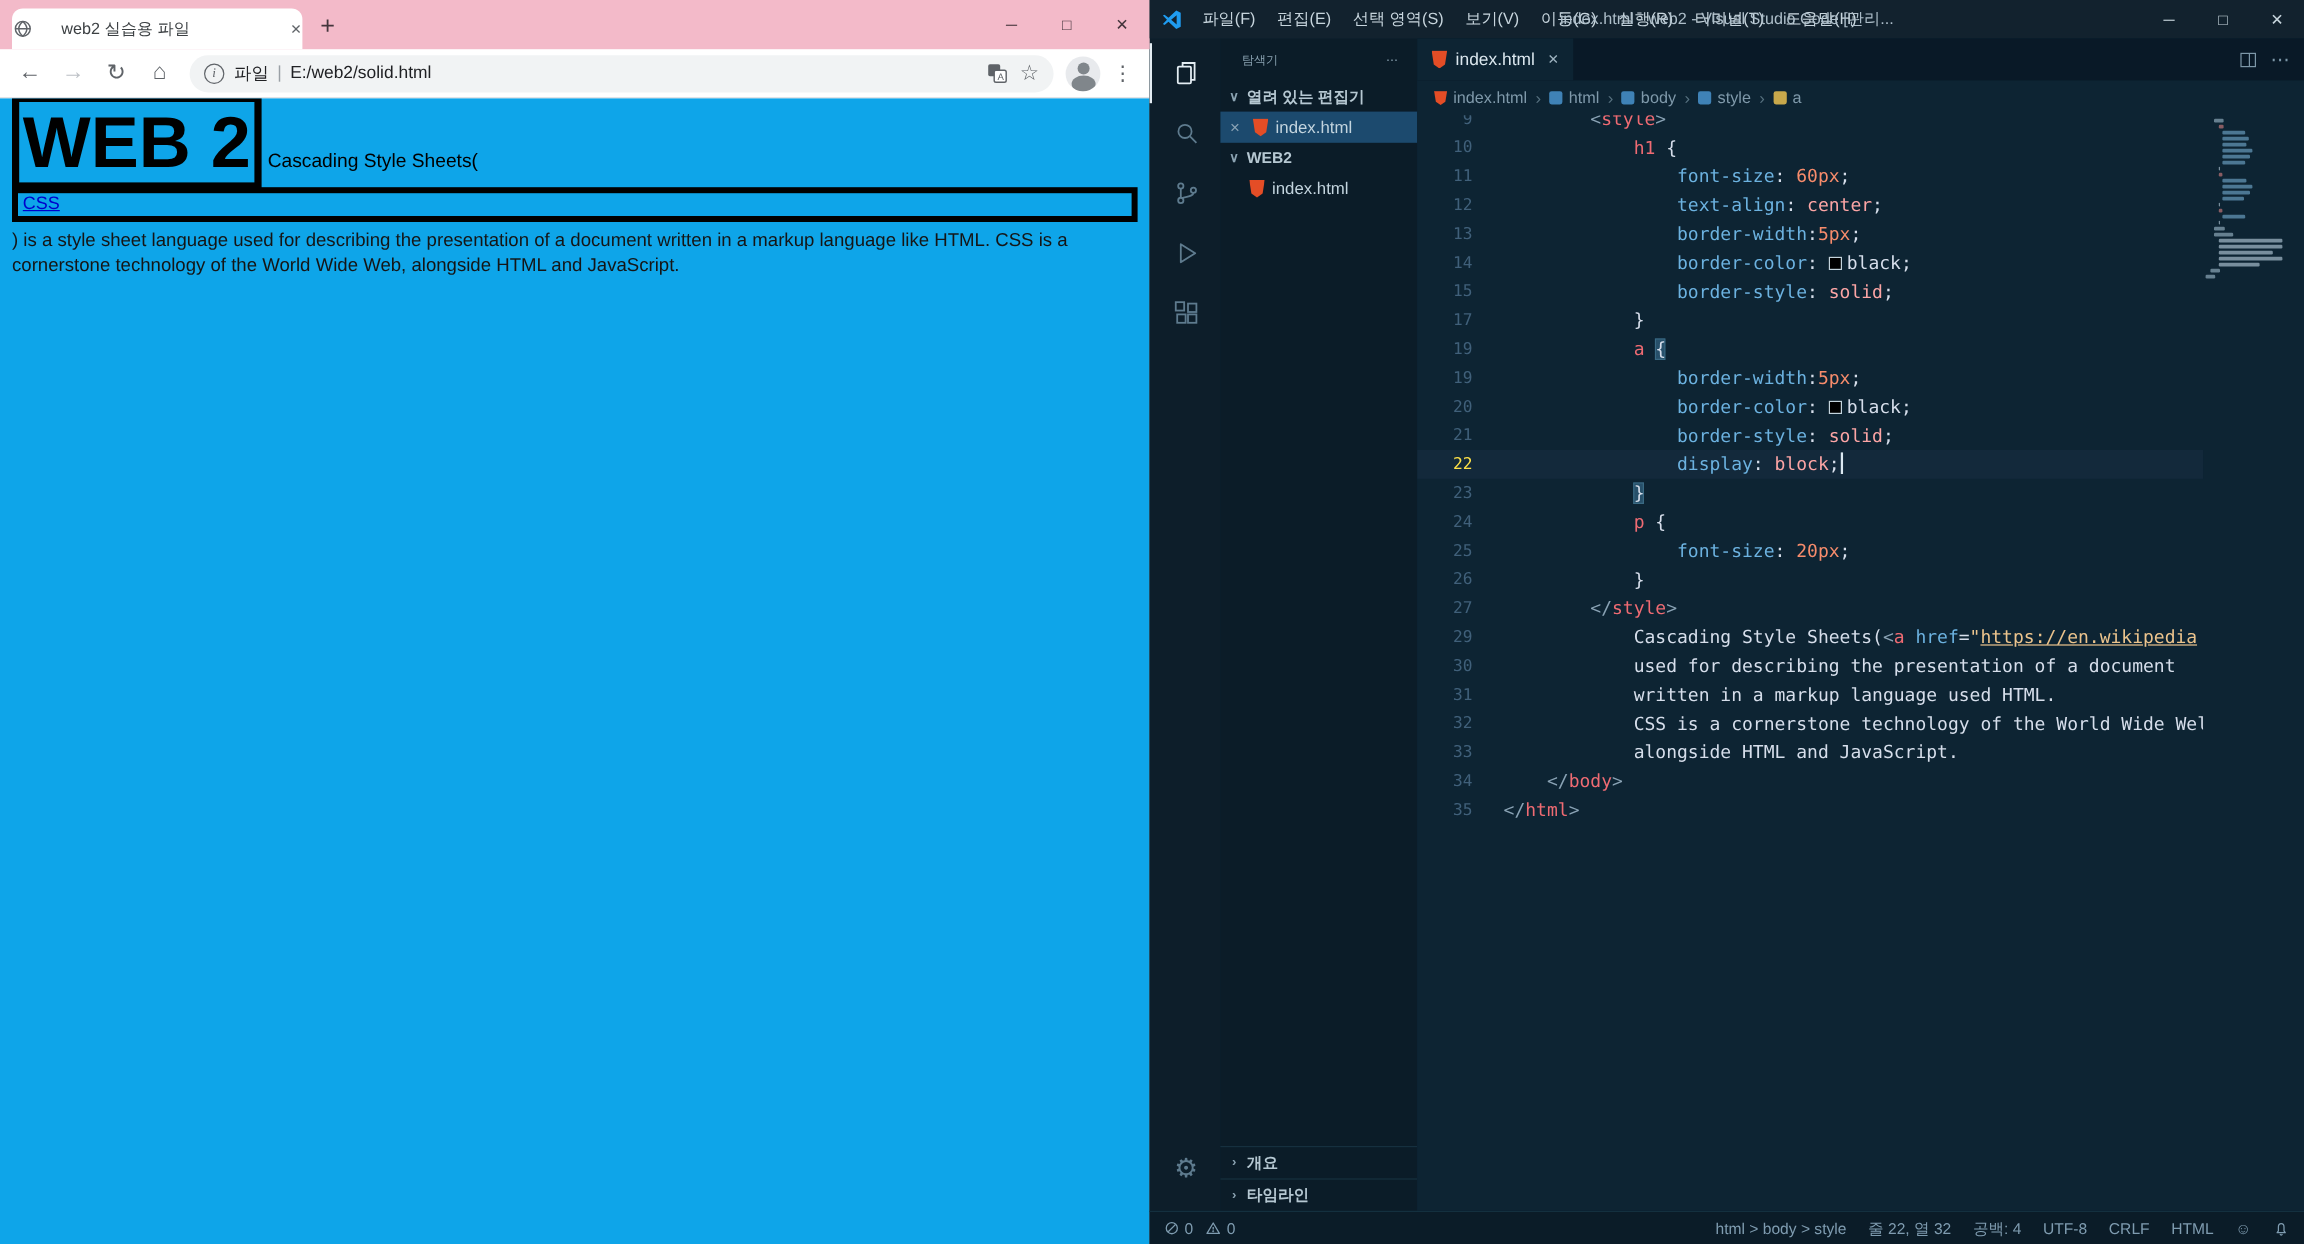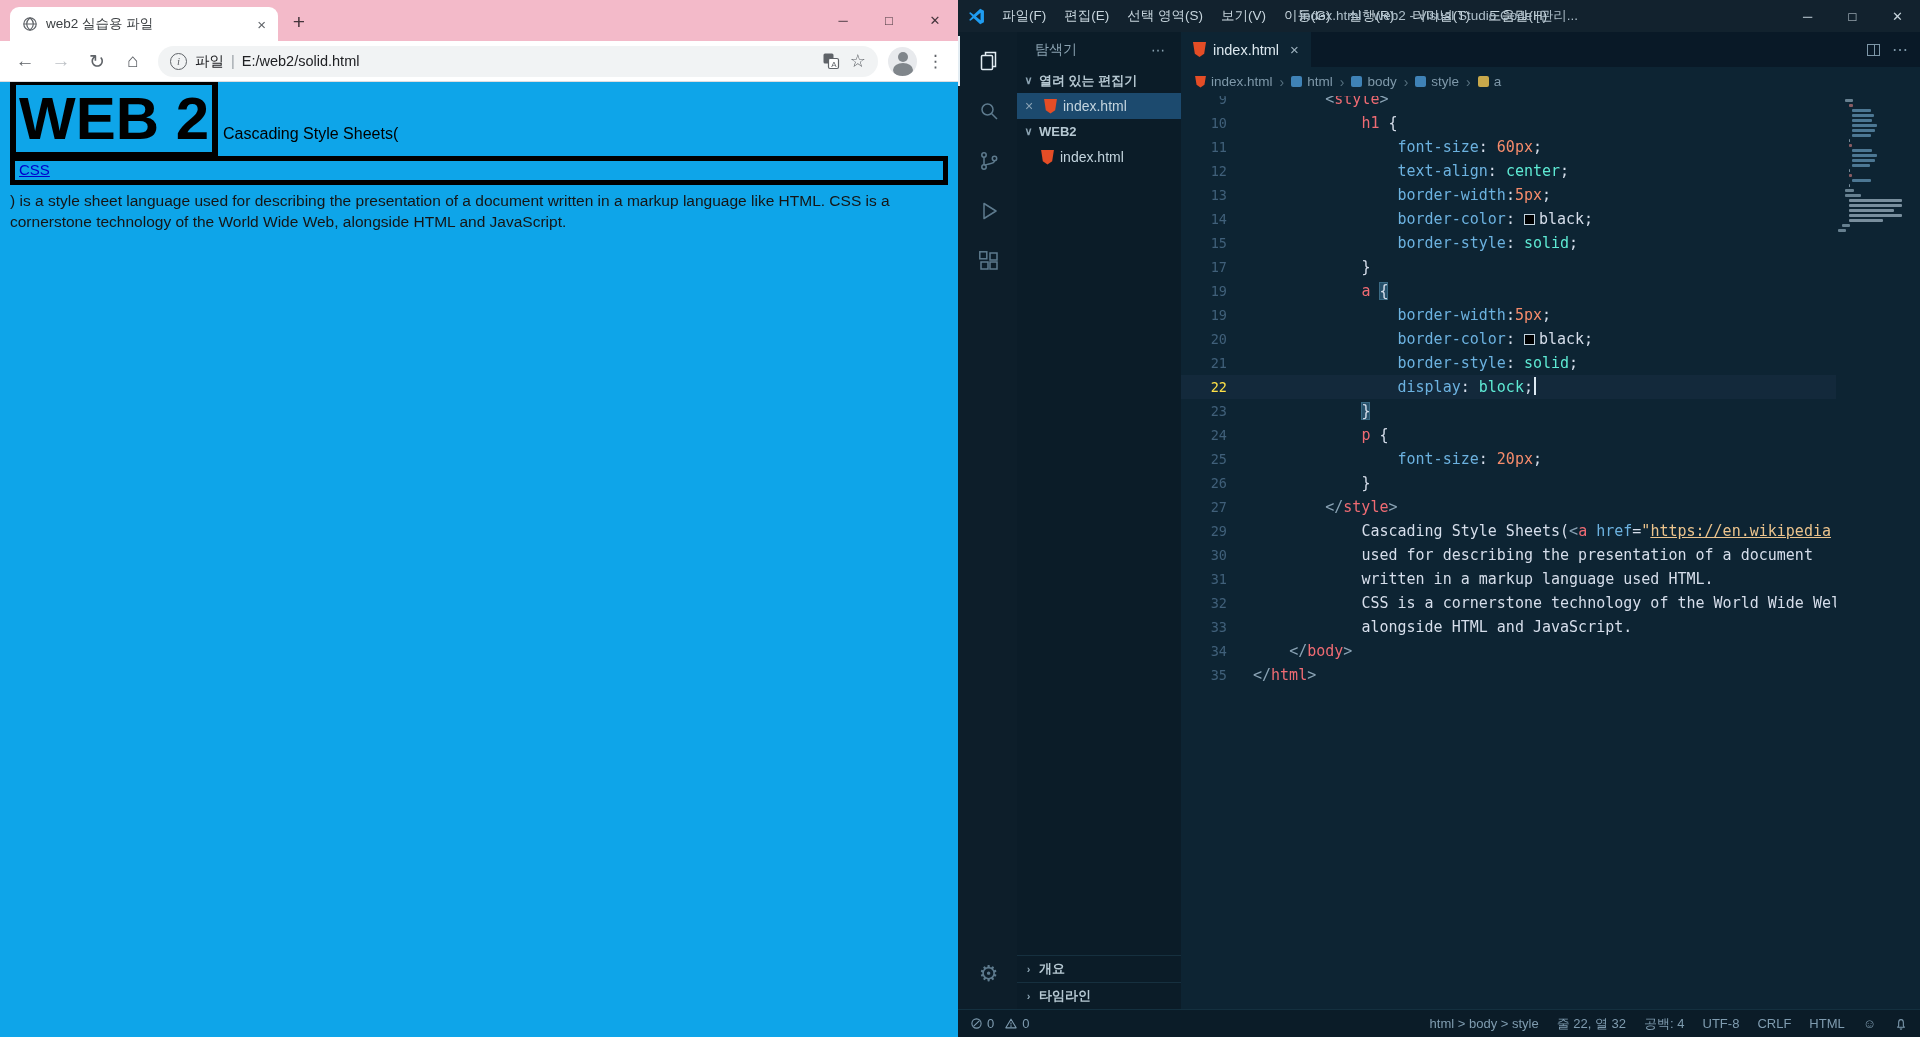--- a/index.html
+++ b/index.html
@@ -2,21 +2,21 @@
 <html><head>
 <meta charset="utf-8">
 <style>
   html,body{margin:0;padding:0;background:#000;overflow:hidden}
   *{box-sizing:border-box}
   .screen{display:flex;width:1920px;height:1037px;font-family:"Liberation Sans",sans-serif}
 
   
   .chrome{width:958px;height:1037px;background:#fff;display:flex;flex-direction:column;flex:none}
   .c-titlebar{height:41px;background:#f3bac9;display:flex;align-items:flex-end;position:relative;flex:none}
-  .c-tab{margin-left:10px;width:268px;height:34px;background:#fff;border-radius:9px 9px 0 0;display:flex;align-items:center;padding:0 12px;gap:8px}
+  .c-tab{margin-left:10px;width:242px;height:34px;background:#fff;border-radius:9px 9px 0 0;display:flex;align-items:center;padding:0 1px;gap:24px}
   .tab-title{font-size:13.5px;color:#3c4043;flex:1;white-space:nowrap;overflow:hidden}
   .tab-close{color:#5f6368;font-size:15px;cursor:default}
   .c-newtab{width:30px;height:30px;margin:0 0 4px 6px;font-size:21px;color:#44353c;display:flex;align-items:center;justify-content:center}
   .c-wincontrols{position:absolute;right:0;top:0;height:41px;display:flex}
   .c-wc{width:46px;display:flex;align-items:center;justify-content:center;color:#44353c;font-size:13px}
   .c-navbar{height:41px;background:#fff;display:flex;align-items:center;border-bottom:1px solid #dcdde0;padding:0 8px;gap:2px;flex:none}
   .nav-ico{width:34px;height:34px;display:flex;align-items:center;justify-content:center;font-size:19px;color:#5f6368}
   .nav-ico.disabled{color:#bdc1c6}
   .addr{flex:1;height:31px;background:#f1f3f4;border-radius:16px;display:flex;align-items:center;padding:0 12px;gap:8px;margin:0 6px;min-width:0}
   .addr-info{width:17px;height:17px;border:1.6px solid #5f6368;border-radius:50%;font-size:11px;color:#5f6368;display:flex;align-items:center;justify-content:center;font-family:"Liberation Serif",serif;font-style:italic;flex:none}
@@ -42,21 +42,21 @@
   .menu-item{padding:0 9px;display:flex;align-items:center;white-space:nowrap}
   .v-title{position:absolute;left:50%;transform:translateX(-50%);color:#aebfca;white-space:nowrap;pointer-events:none}
   .v-wincontrols{position:absolute;right:0;top:0;height:32px;display:flex}
   .v-wc{width:45px;display:flex;align-items:center;justify-content:center;color:#c7d5dd;font-size:13px}
   .v-main{flex:1;display:flex;min-height:0}
   .activitybar{width:59px;background:#0d1e2a;display:flex;flex-direction:column;align-items:stretch;padding-top:4px;flex:none}
   .ab-btn{height:50px;display:flex;align-items:center;justify-content:center;color:#5e7b8e;border-left:2px solid transparent}
   .ab-btn.active{color:#e3edf3;border-left-color:#e3edf3}
   .ab-bottom{margin-top:auto;margin-bottom:10px;font-size:22px}
   .sidebar{width:164px;background:#0b1c28;display:flex;flex-direction:column;font-size:14px;flex:none;min-height:0}
-  .sb-title{height:36px;display:flex;align-items:center;justify-content:space-between;padding:0 16px 0 18px;font-size:14px;color:#8ba3b2;flex:none}
+  .sb-title{height:36px;display:flex;align-items:center;justify-content:space-between;padding:0 16px 0 18px;font-size:10px;color:#8ba3b2;flex:none}
   .sb-sechead{height:25px;display:flex;align-items:center;gap:5px;padding:0 6px;font-weight:700;font-size:13px;color:#b6c8d2}
   .chev{color:#8ba3b2;font-size:11px;width:11px;text-align:center}
   .sb-item{height:26px;display:flex;align-items:center;gap:6px;padding:0 8px;font-size:14px;color:#c3d4de;white-space:nowrap}
   .sb-item.selected{background:#1c4a6e}
   .close-x{color:#8aa3b5;width:13px;font-size:14px}
   .html-ico{width:13px;height:15px;background:#e44d26;clip-path:polygon(0 0,100% 0,86% 78%,50% 100%,14% 78%);flex:none}
   .sb-item.indent{padding-left:24px}
   .sb-bottom{margin-top:auto}
   .sb-bottom .sb-sechead{border-top:1px solid #16303f;height:27px;font-weight:700}
   .editor{flex:1;display:flex;flex-direction:column;min-width:0;background:#0d2433;position:relative}
@@ -76,21 +76,21 @@
   .code-zone{flex:1;position:relative;overflow:hidden}
   .lines{position:absolute;left:0;right:84px;top:-9px;font-family:"DejaVu Sans Mono",monospace;font-size:15px;line-height:24px;overflow:hidden}
   .cl{display:flex;height:24px;position:relative}
   .cl.cur{background:#13293b}
   .ln{width:46px;text-align:right;color:#40607a;flex:none;font-size:13.5px}
   .cl.cur .ln{color:#fde047}
   .cd{white-space:pre;padding-left:26px;overflow:hidden}
   .tok-pun{color:#8aa3b5}
   .tok-tag{color:#ef6b73}
   .tok-prop,.tok-attr{color:#6cb2e0}
-  .tok-val{color:#5eead4}
+  .tok-val{color:#fca5a5}
   .tok-num{color:#f78c6c}
   .tok-str{color:#ecc48d}
   .tok-strU{color:#ecc48d;text-decoration:underline}
   .tok-txt{color:#d6deeb}
   .tok-bhl{color:#d6deeb;background:#27506a;box-shadow:0 0 0 1px #3a6a84 inset}
   .tok-swatch{display:inline-block;width:11px;height:11px;background:#000;border:1px solid #c3d4de;margin-right:4px;vertical-align:-1px}
   .cursor{display:inline-block;width:2px;height:18px;background:#dce9f2;vertical-align:-3px;margin-left:1px;animation:blink 1s steps(1) infinite}
   @keyframes blink{50%{opacity:0}}
   .minimap{position:absolute;top:0;right:14px;width:68px;bottom:0;padding-top:3px}
   .mm-bar{height:3px;margin-bottom:2px;border-radius:1px;opacity:.8}

